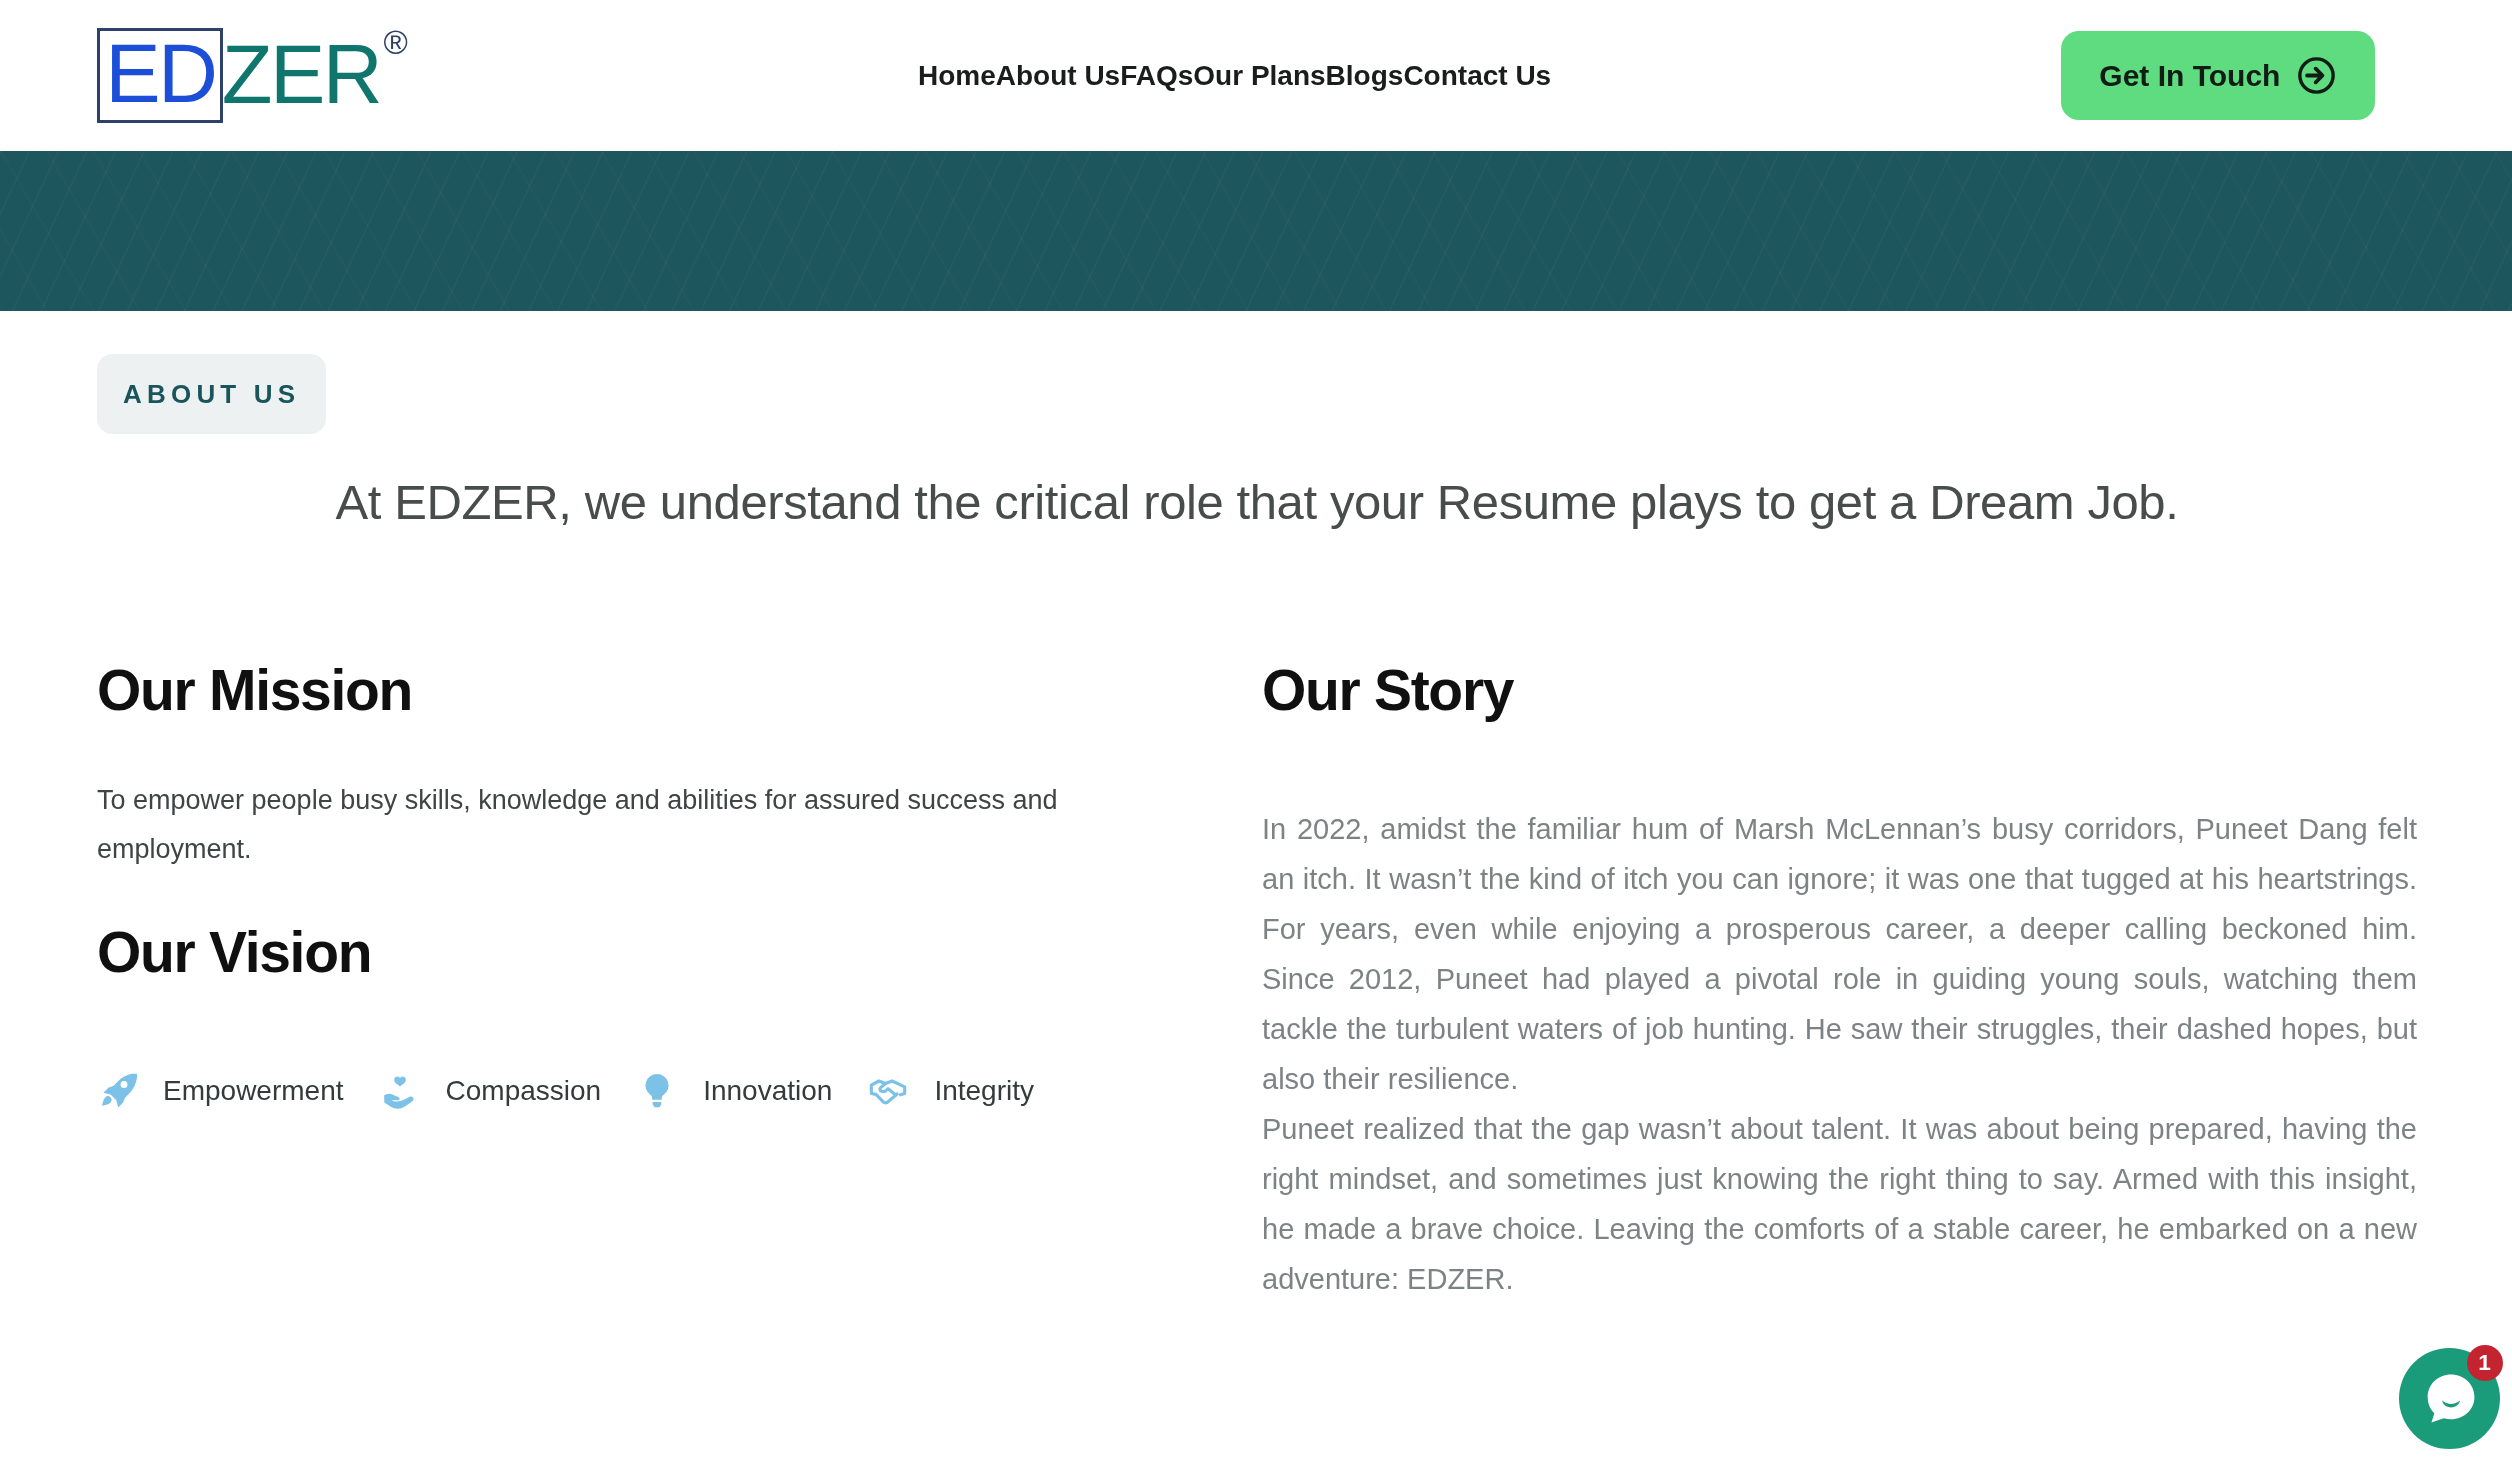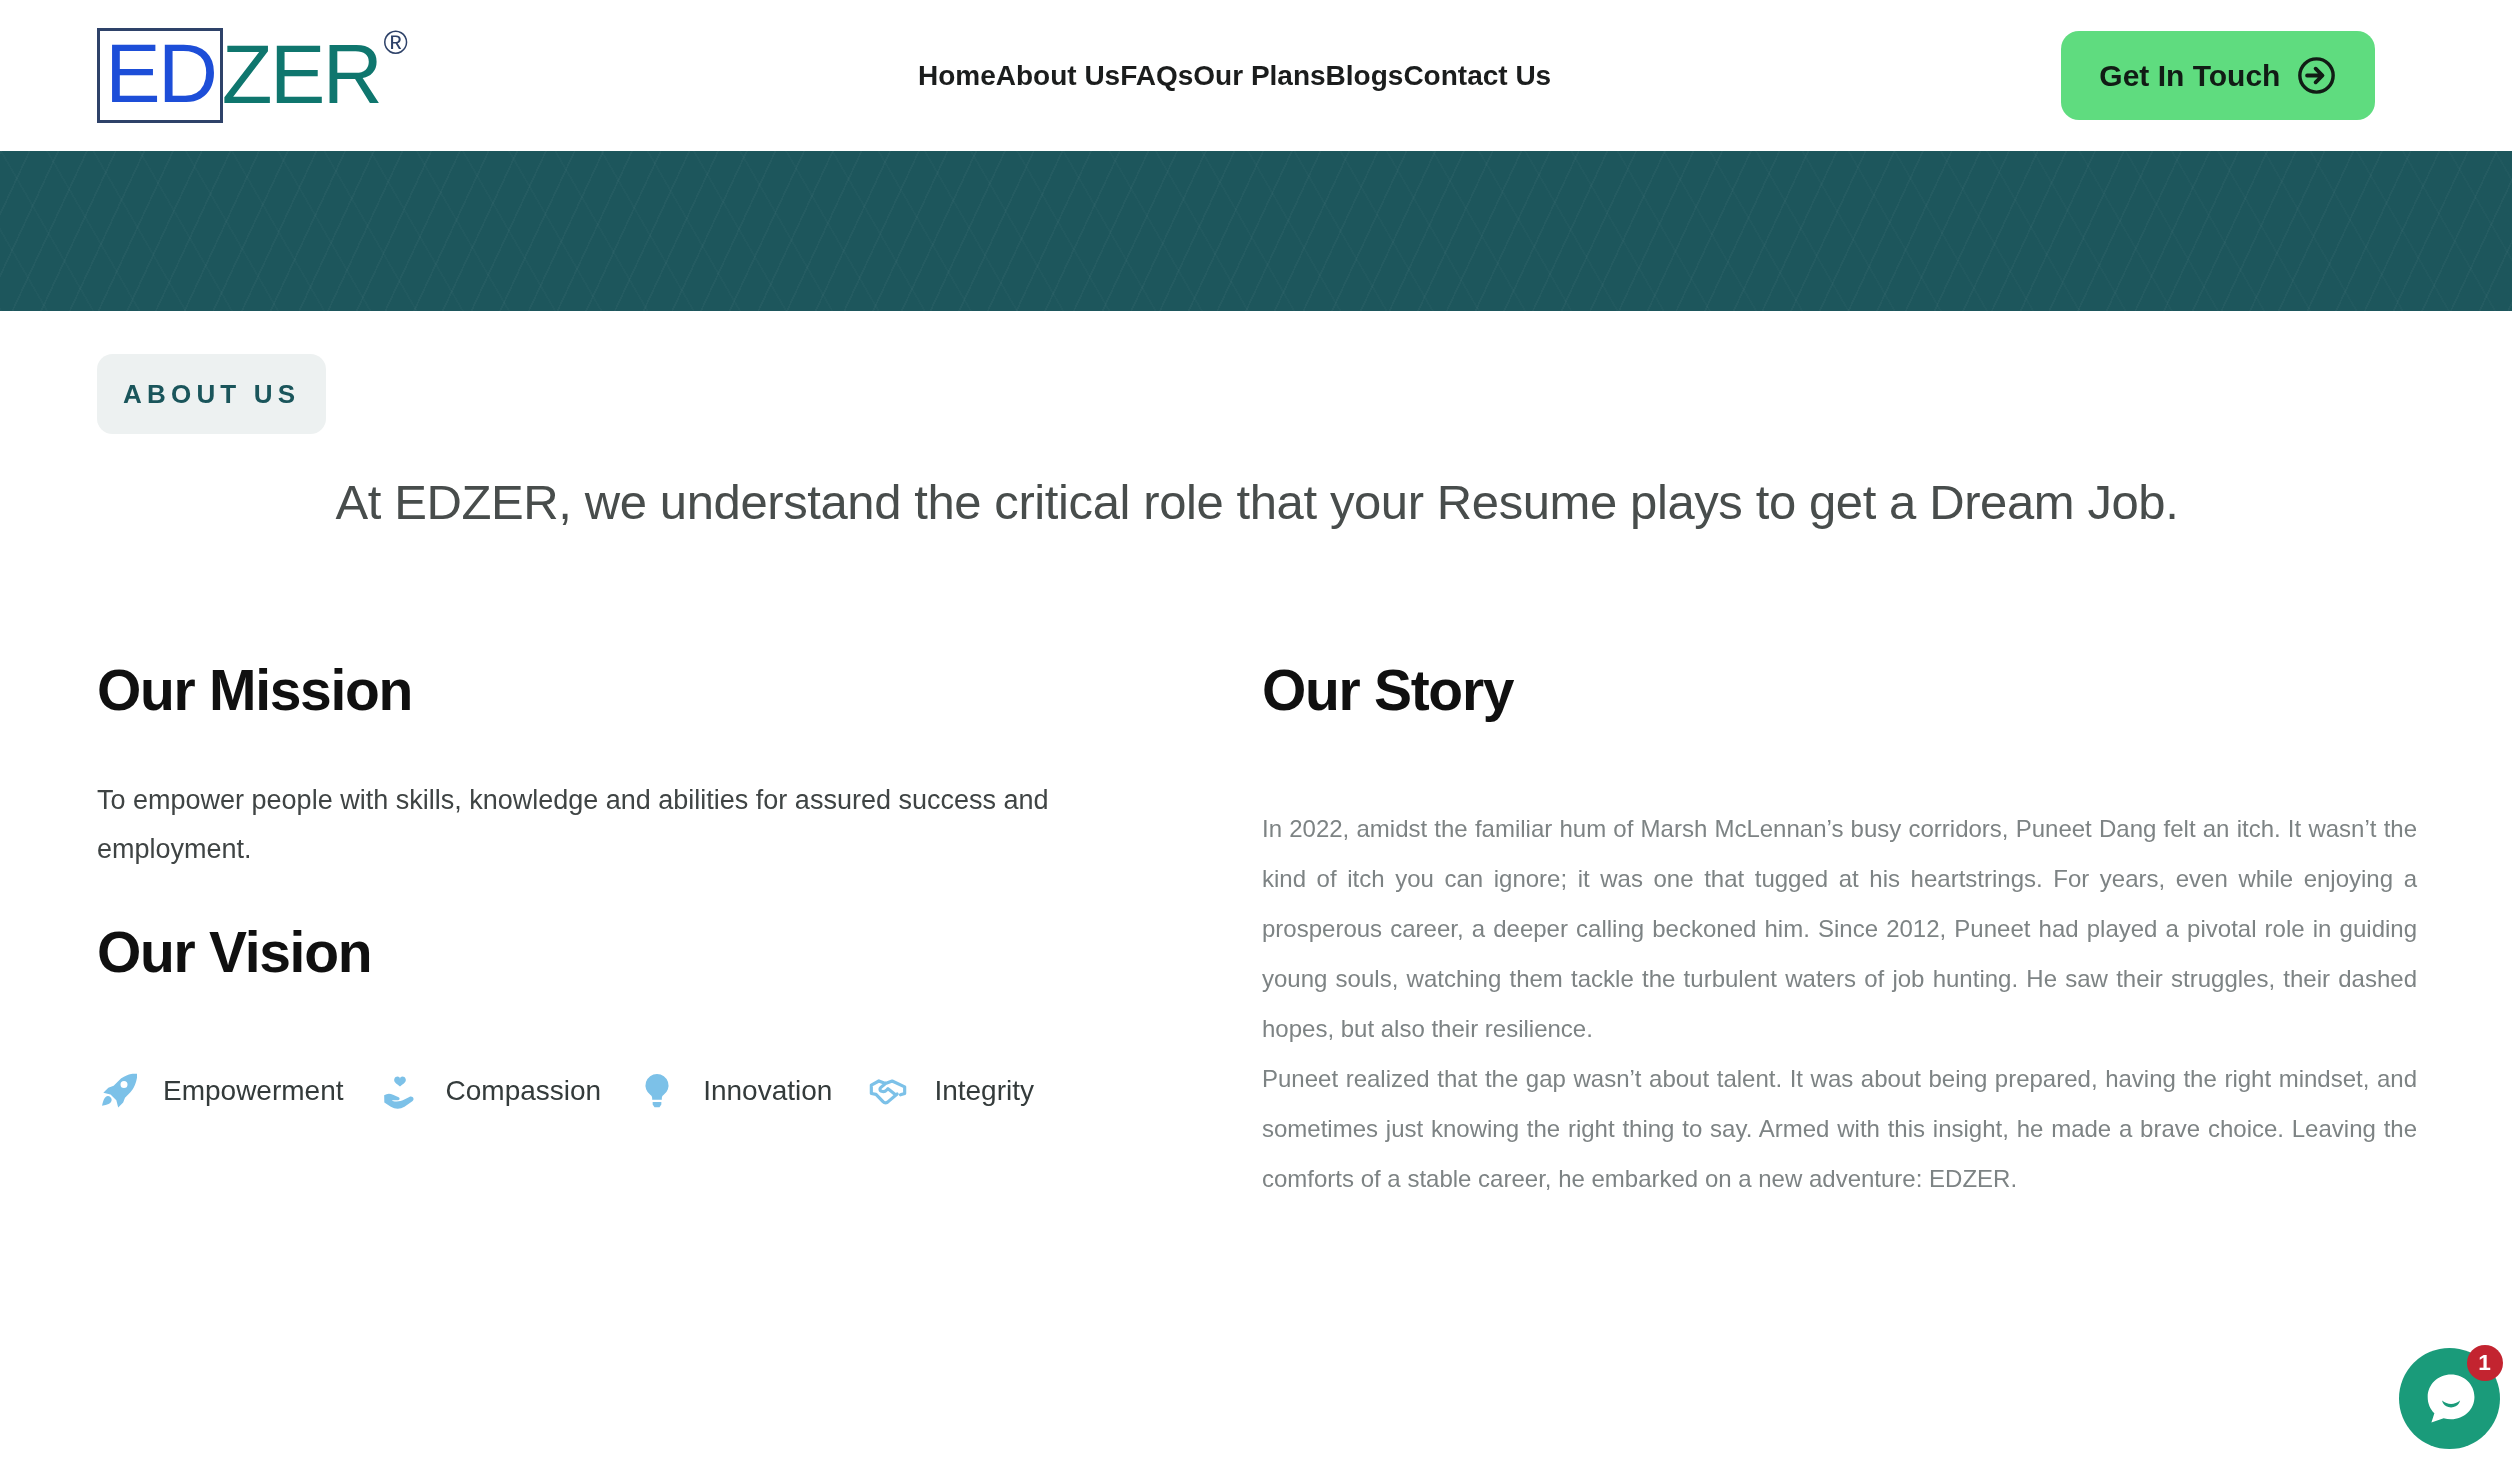--- a/index.html
+++ b/index.html
@@ -127,21 +127,21 @@
     gap: 36px;
     margin-top: 90px;
   }
   .value-item { display: flex; align-items: center; gap: 26px; cursor: default; }
   .value-icon { width: 40px; height: 40px; flex: none; }
   .value-icon svg { width: 100%; height: 100%; display: block; }
   .value-label { font-size: 28px; font-weight: 500; color: #343b3b; white-space: nowrap; }
 
   .story-text {
     margin: 85px 0 0 0;
-    font-size: 24px;
+    font-size: 29px;
     line-height: 50px;
     color: #7d8384;
     text-align: justify;
   }
   .story-text p { margin: 0; }
 
   
   .chat-widget {
     position: absolute;
     left: 2399px; top: 1348px;
@@ -199,21 +199,21 @@
 <div class="main">
 
   <span class="badge">ABOUT US</span>
 
   <h1 class="headline">At EDZER, we understand the critical role that your Resume plays to get a Dream Job.</h1>
 
   <div class="columns">
 
     <div class="col-left">
       <h2 class="section-title">Our Mission</h2>
-      <p class="body-text">To empower people with skills, knowledge and abilities for assured success and employment.</p>
+      <p class="body-text">To empower people busy skills, knowledge and abilities for assured success and employment.</p>
 
       <h2 class="section-title">Our Vision</h2>
 
 
       <div class="values">
 
         <div class="value-item">
           <span class="value-icon">
             <svg viewBox="0 0 24 24">
               <path fill="#7cc1e8" d="M5.2 15.6c-1.6 1.3-2.1 5.2-2.1 5.2s3.9-.5 5.2-2.1c.7-.9.7-2.2-.2-3-.8-.8-2.1-.9-2.9-.1zM22.3 1.7s-5.2 0-9.3 4.1L10 8.9l-3.2 1.1-3 3 4.3 1.1 3.5 3.5 1.1 4.3 3-3L16.8 16l3.1-3.1c4.1-4.1 4.4-11.2 4.4-11.2zm-6.1 8.5a2.1 2.1 0 1 1 0-4.2 2.1 2.1 0 0 1 0 4.2z"></path>

